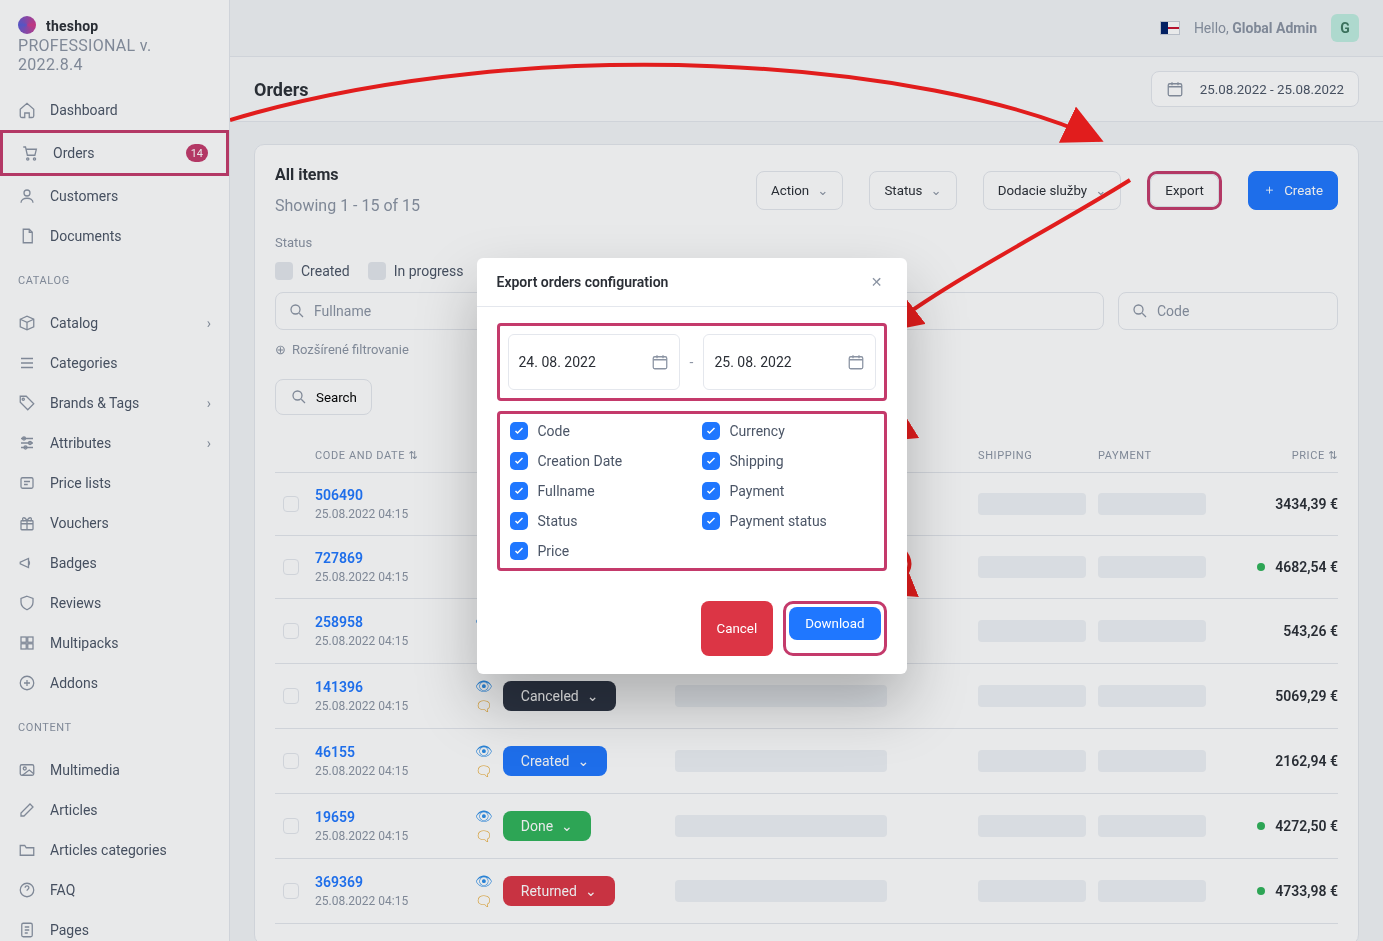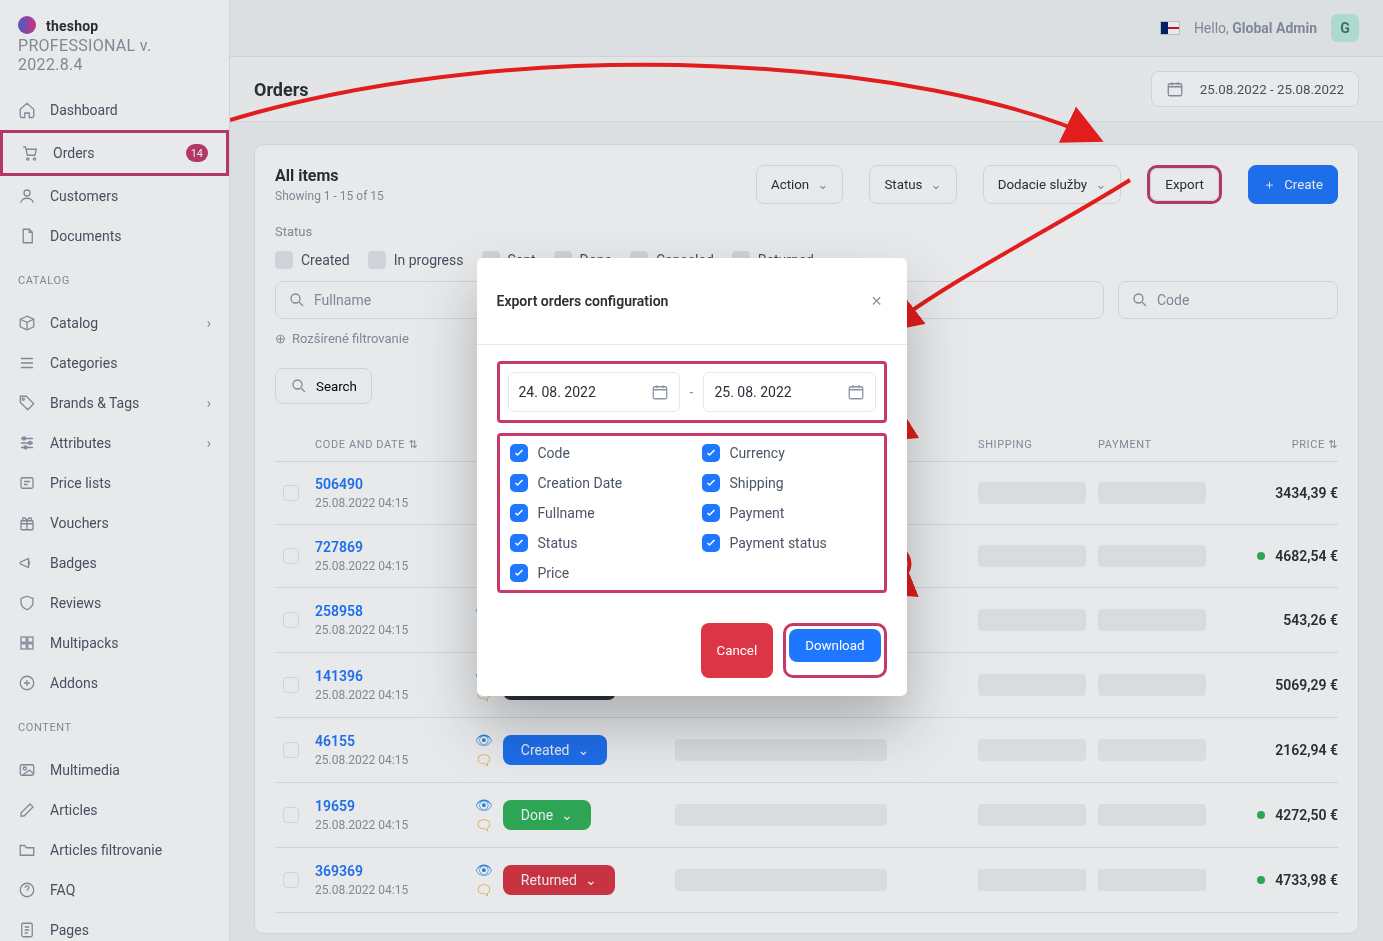--- a/index.html
+++ b/index.html
@@ -43,21 +43,21 @@
 .avatar{width:28px;height:28px;border-radius:6px;background:#bfeee0;color:#3f7a62;display:flex;align-items:center;justify-content:center;font-weight:700}
 
 .page-header{display:flex;align-items:center;justify-content:space-between;padding:14px 24px;border-top:1px solid var(--border);border-bottom:1px solid var(--border);background:#f9fafb}
 .page-title{font-size:18px;font-weight:700;color:#2b2f36}
 .date-btn{display:flex;align-items:center;gap:16px;border:1px solid var(--border);border-radius:8px;padding:8px 14px;background:#fff;color:var(--text);cursor:pointer}
 
 .content{flex:1;overflow:auto;padding:22px 24px}
 .panel{background:var(--panel-bg);border:1px solid var(--border);border-radius:10px;padding:20px}
 .panel-header{display:flex;align-items:center;justify-content:space-between}
 .panel-title{font-weight:700;color:#2b2f36;font-size:16px}
-.panel-sub{color:var(--muted);font-size:12px;margin-top:4px}
+.panel-sub{color:var(--muted);font-size:16px;margin-top:12px}
 .actions{display:flex;gap:26px}
 .btn{border:1px solid var(--border);background:#fff;border-radius:8px;padding:8px 14px;cursor:pointer;color:#2b2f36;display:flex;align-items:center;gap:8px}
 .btn.primary{background:var(--accent-blue);color:#fff;border-color:var(--accent-blue)}
 .btn .chev{color:var(--muted)}
 .export-hi{border:3px solid var(--pink-highlight);border-radius:10px}
 
 .filters{display:flex;flex-direction:column;gap:12px;margin-top:20px}
 .status-label{font-size:13px;color:var(--muted)}
 .status-row{display:flex;gap:18px;flex-wrap:wrap;align-items:center}
 .chk{display:flex;align-items:center;gap:8px}
@@ -81,26 +81,26 @@
 .pill.returned{background:var(--red)}
 .price{font-weight:600;color:#2b2f36;display:flex;align-items:center;gap:10px;justify-content:flex-end}
 .dot{width:8px;height:8px;border-radius:50%;background:#2fb45a}
 .placeholder{height:22px;background:#eef1f5;border-radius:4px}
 .iconcol{display:flex;flex-direction:column;gap:4px;align-items:flex-start}
 .eye{color:#2b8de8}
 .note{color:#e8a62b}
 
 .modal-backplate{position:absolute;inset:0;background:rgba(10,20,30,.0);z-index:100;display:flex;align-items:flex-start;justify-content:center;pointer-events:none}
 .modal{pointer-events:auto;width:430px;margin-top:258px;background:#fff;border-radius:6px;box-shadow:0 30px 60px rgba(0,0,0,.25);overflow:hidden}
-.modal-header{display:flex;align-items:center;justify-content:space-between;padding:31px 20px;border-bottom:1px solid var(--border)}
+.modal-header{display:flex;align-items:center;justify-content:space-between;padding:12px 20px;border-bottom:1px solid var(--border)}
 .modal-title{font-weight:600;color:#2b2f36}
 .modal-close{color:var(--muted);cursor:pointer;padding:4px}
 .modal-body{padding:16px 20px}
 .date-range-box{border:3px solid var(--pink-highlight);border-radius:4px;padding:8px;display:flex;align-items:center;gap:10px}
-.date-in{flex:1;border:1px solid var(--border);border-radius:6px;padding:10px 10px;display:flex;align-items:center;justify-content:space-between;color:#2b2f36;background:#fff}
+.date-in{flex:1;border:1px solid var(--border);border-radius:6px;padding:18px 10px;display:flex;align-items:center;justify-content:space-between;color:#2b2f36;background:#fff}
 .date-sep{color:var(--muted)}
 .fields-box{border:3px solid var(--pink-highlight);border-radius:4px;margin-top:10px;padding:8px 10px;display:grid;grid-template-columns:1fr 1fr;row-gap:12px;column-gap:20px}
 .cb{display:flex;align-items:center;gap:10px}
 .cb .sq{width:18px;height:18px;border-radius:5px;background:var(--accent-blue);display:flex;align-items:center;justify-content:center;color:#fff}
 .modal-footer{padding:14px 20px 18px 20px;display:flex;justify-content:flex-end;gap:10px}
 .btn-red{background:var(--red);color:#fff;border:none;border-radius:8px;padding:20px 16px;cursor:pointer}
 .btn-blue{background:var(--accent-blue);color:#fff;border:none;border-radius:8px;padding:9px 16px;cursor:pointer}
 .download-hi{border:3px solid var(--pink-highlight);padding:3px;border-radius:10px}
 
 svg.arrows{position:absolute;left:230px;top:0;width:1153px;height:941px;z-index:60;pointer-events:none}
@@ -287,21 +287,21 @@
         </span>
       <span class="label">Articles</span>
 
       </div>
       <div class="nav-item">
         <span class="icon">
           <svg viewBox="0 0 24 24">
             <path d="M3 6h6l2 3h10v10H3z"></path>
           </svg>
         </span>
-      <span class="label">Articles filtrovanie</span>
+      <span class="label">Articles categories</span>
 
       </div>
       <div class="nav-item">
         <span class="icon">
           <svg viewBox="0 0 24 24">
             <circle cx="12" cy="12" r="9"></circle>
             <path d="M9.5 9a2.5 2.5 0 0 1 5 0c0 2-2.5 2-2.5 4M12 17h.01"></path>
           </svg>
         </span>
       <span class="label">FAQ</span>

